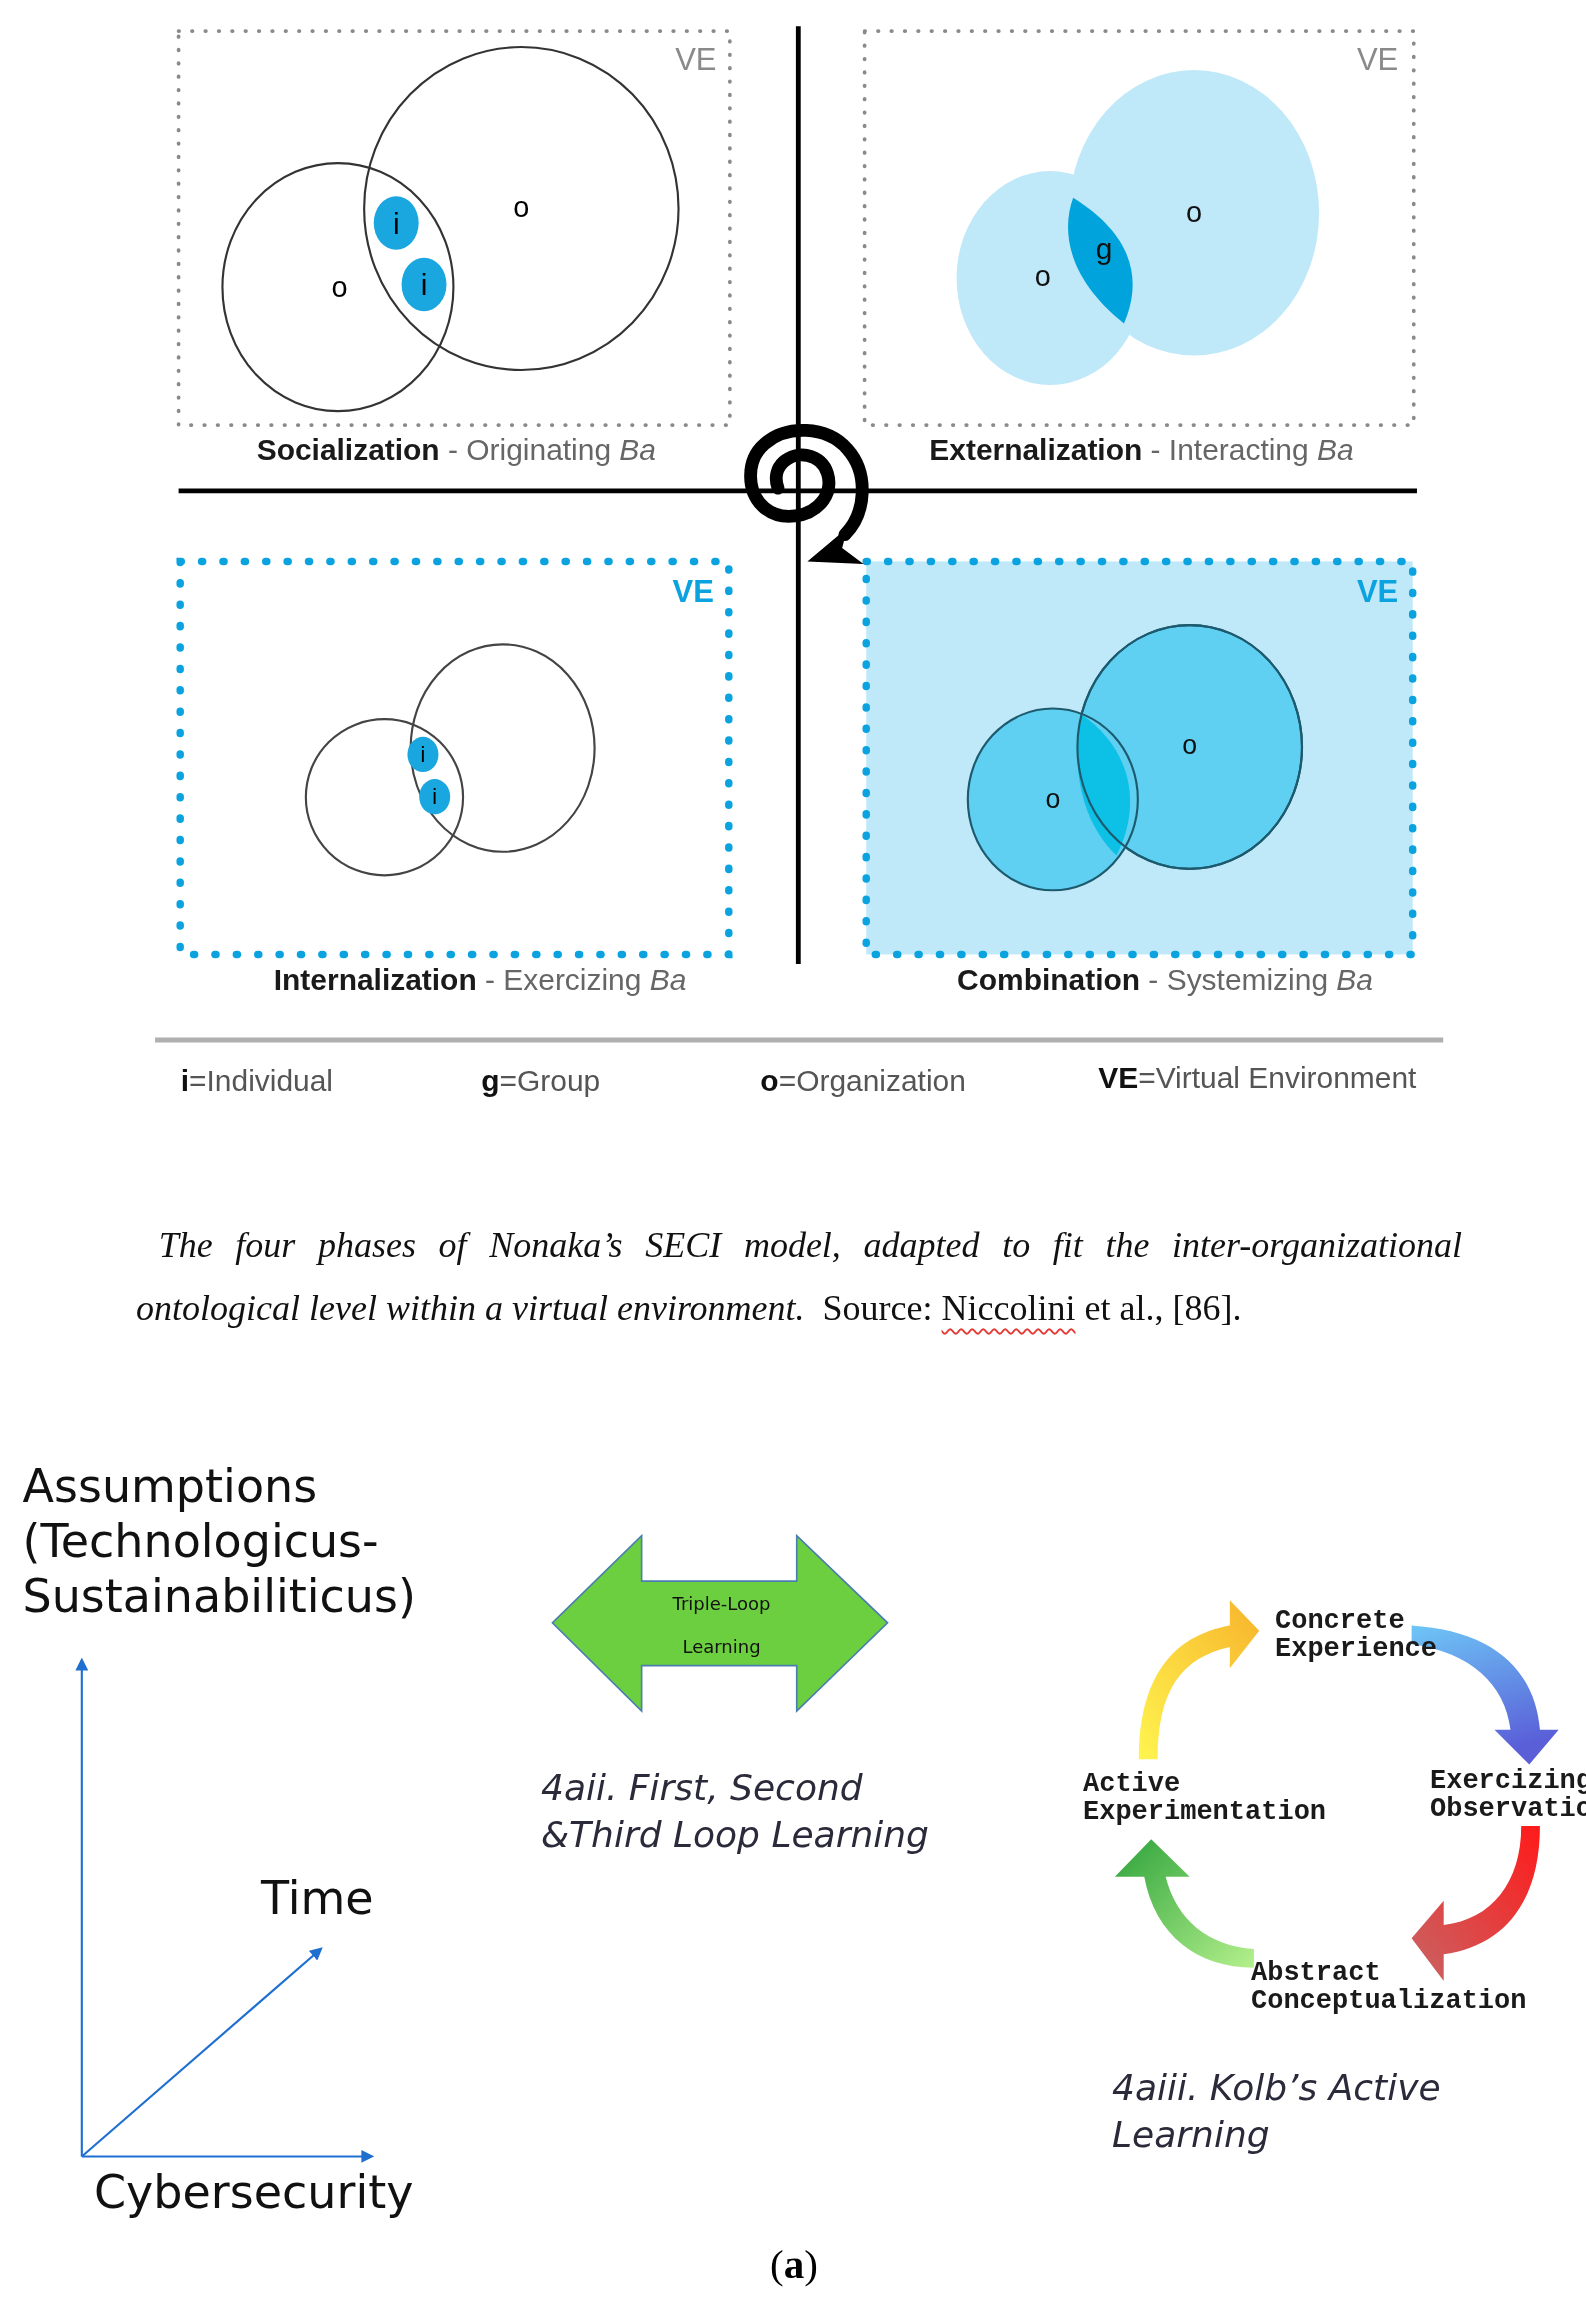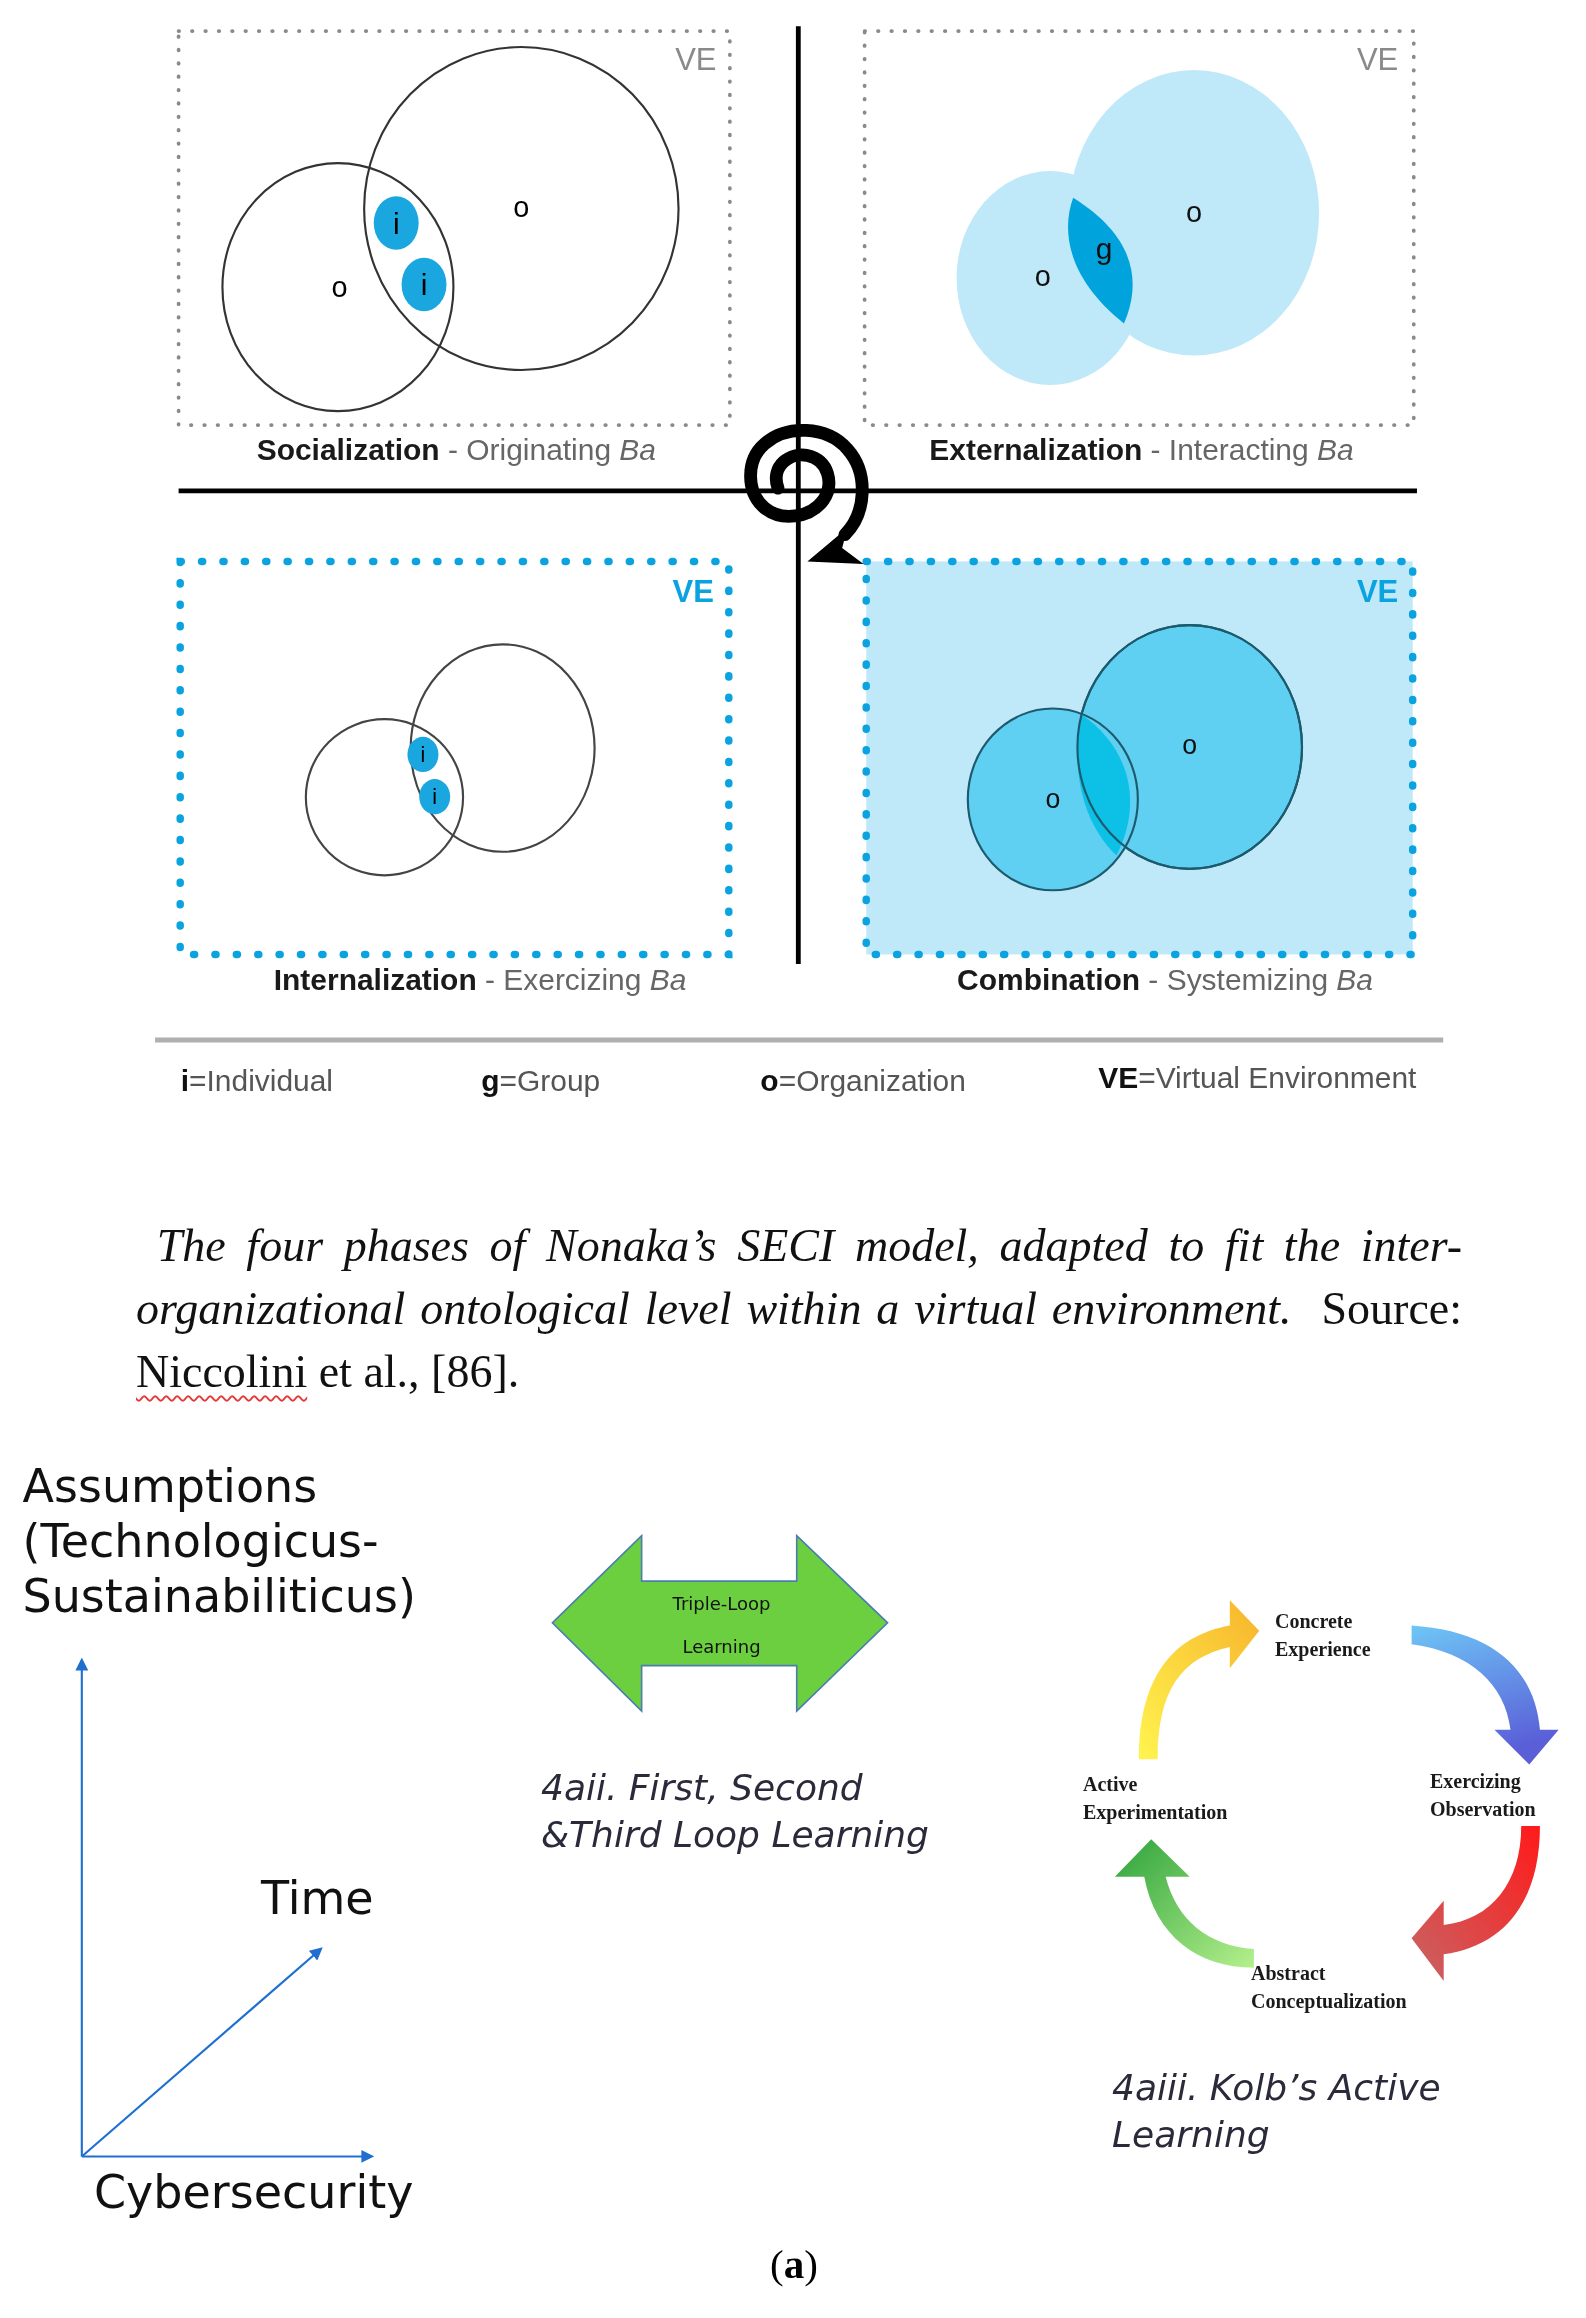--- a/index.html
+++ b/index.html
@@ -1,27 +1,27 @@
 <!DOCTYPE html>
 <html style="font-size:8.6px"><head>
 <meta charset="utf-8">
 <style>
   html, body { margin:0; padding:0; background:#ffffff; }
   body { width:1587px; height:2319px; position:relative; overflow:hidden; }
   svg.canvas { position:absolute; left:0; top:0; width:1587px; height:2319px; }
   .sans { font-family: "Liberation Sans", "DejaVu Sans", sans-serif; }
   .caption { position:absolute; left:136px; top:1214px; width:1326px;
-    font-family: "Liberation Serif", "DejaVu Serif", serif; font-size:46px; line-height:63px;
+    font-family: "Liberation Serif", "DejaVu Serif", serif; font-size:36px; line-height:63px;
     color:#111; text-align:justify; }
   .caption .it { font-style:italic; }
   .caption .squig { text-decoration: underline wavy #e53935; text-decoration-thickness:1.6px; text-underline-offset:7.5px; }
   .triple-text { position:absolute; left:604px; top:1582px; width:235px; text-align:center;
     font-family:"DejaVu Sans", sans-serif; font-size:18px; line-height:43px; color:#111; }
   .sub-caption { position:absolute; font-family:"DejaVu Sans", sans-serif; font-style:italic; font-size:36px; line-height:47px; color:#2a2a3a; }
-  .kolb-label { position:absolute; font-family:Liberation Serif, serif; font-weight:bold; font-size:20px; line-height:28px; color:#1a1a1a; }
+  .kolb-label { position:absolute; font-family:Liberation Mono, monospace; font-weight:bold; font-size:27px; line-height:28px; color:#1a1a1a; }
   .axis-label { position:absolute; font-family:"DejaVu Sans", sans-serif; font-size:46px; line-height:55px; color:#111; }
   .fig-label { position:absolute; left:770px; top:2240px; font-family:"Liberation Serif", serif; font-size:41px; color:#000; }
   .fig-label b { font-weight:bold; }
 </style>
 </head>
 <body>
 
 <svg class="canvas" viewBox="0 0 2968 4337" xmlns="http://www.w3.org/2000/svg">
   <defs>
     <linearGradient id="gYellow" x1="0" y1="1" x2="1" y2="0">

